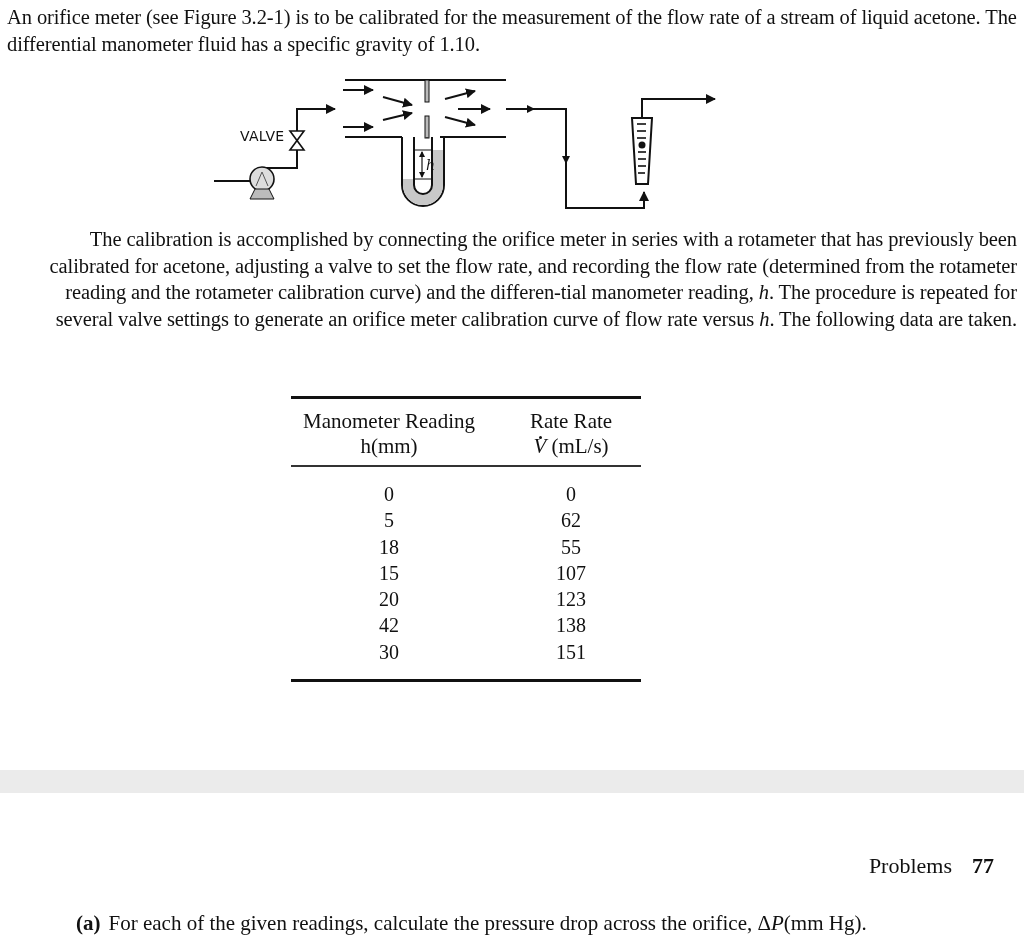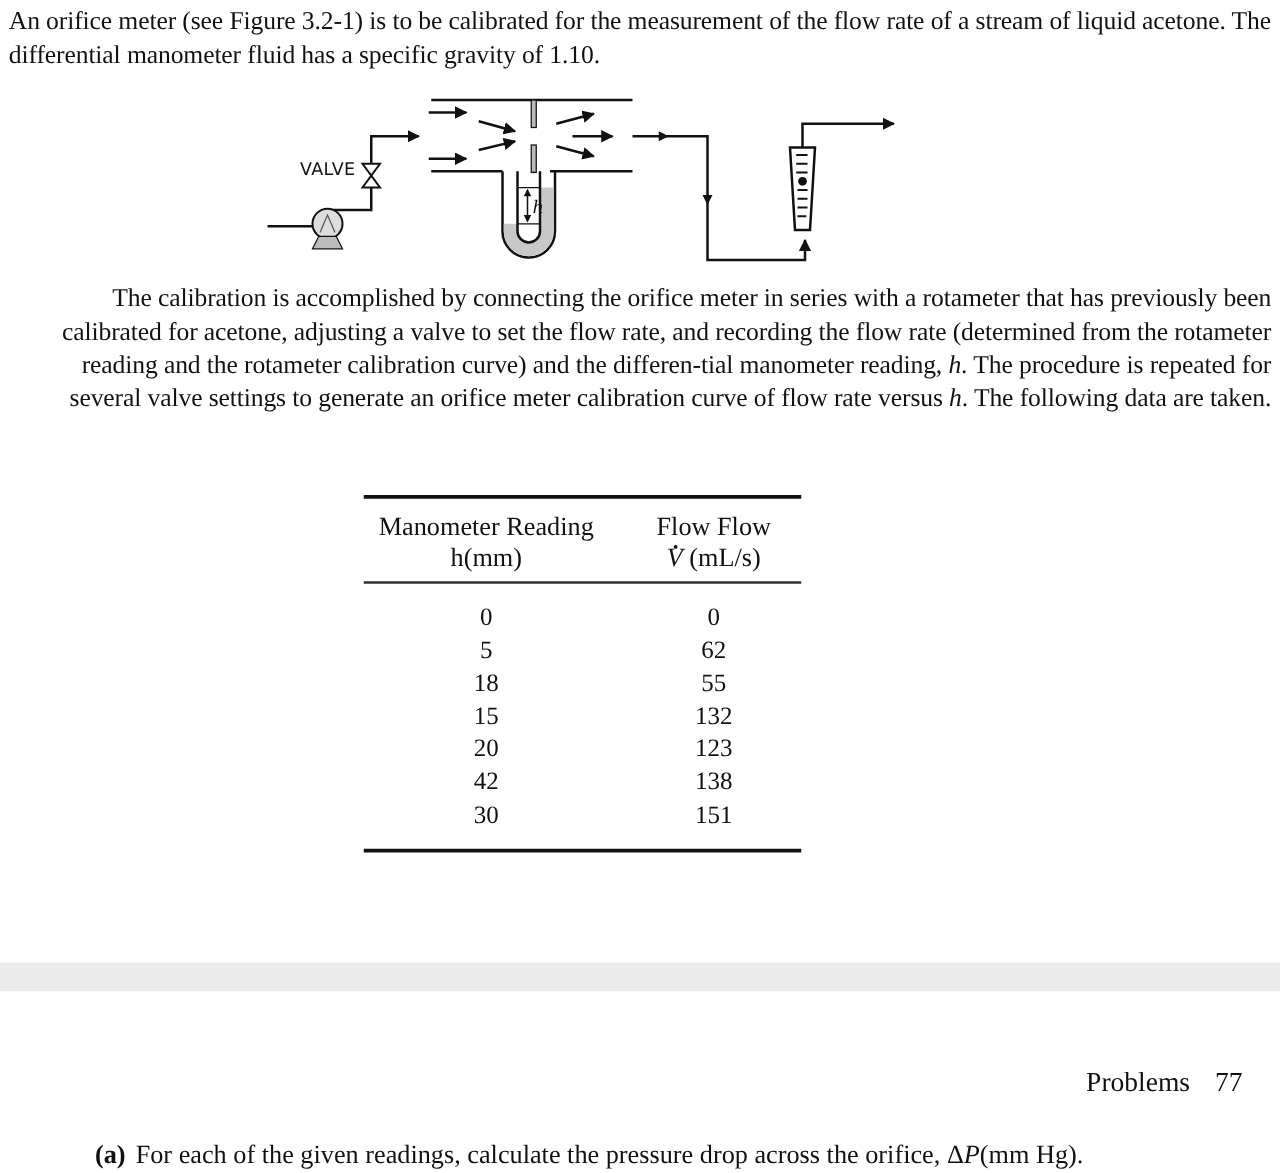--- a/index.html
+++ b/index.html
@@ -26,21 +26,21 @@
     .th1 { width: 196px; text-align: center; }
     .th2 { flex: 1; text-align: center; padding-left: 14px; }
     .vdot { position: relative; display: inline-block; font-style: italic; }
     .vdot::before { content: ""; position: absolute; left: 6px; top: 2px; width: 3px; height: 3px; border-radius: 50%; background: #111; }
     .tbody { padding-top: 14px; }
     .trow { display: flex; font-size: 20px; line-height: 26.3px; }
     .td1 { width: 196px; text-align: center; }
     .td2 { flex: 1; text-align: center; padding-left: 14px; }
     .grey-band { position: absolute; left: 0; top: 770px; width: 1024px; height: 23px; background: #ebebeb; }
     .running-head { position: absolute; right: 30px; top: 853px; font-size: 22px; }
-    .running-head .pg { font-weight: normal; margin-left: 20px; }
+    .running-head .pg { font-weight: bold; margin-left: 20px; }
     .question { position: absolute; left: 76px; top: 911px; font-size: 21px; }
     .question .qlabel { font-weight: bold; margin-right: 8px; }
     .italic { font-style: italic; }
   </style>
 </head>
 <body>
 
 <p class="para" id="p1"><span>An orifice meter (see Figure 3.2-1) is to be calibrated for the measurement of the flow rate of a stream of liquid acetone. The differential manometer fluid has a specific gravity of </span><span>1.10</span><span>.</span></p>
 
 <svg class="diagram" viewBox="200 70 540 150" width="540" height="150">
@@ -112,41 +112,41 @@
 <p class="para" id="p2"><span>The calibration is accomplished by connecting the orifice meter in series with a rotameter that has previously been calibrated for acetone, adjusting a valve to set the flow rate, and recording the flow rate (determined from the rotameter reading and the rotameter calibration curve) and the differen-tial manometer reading, </span><i>h</i><span>. The procedure is repeated for several valve settings to generate an orifice meter calibration curve of flow rate versus </span><i>h</i><span>. The following data are taken.</span></p>
 
 <div class="table-wrap">
   <div class="rule-top"></div>
   <div class="thead">
     <div class="th1">
       <div>Manometer Reading</div>
       <div>h(mm)</div>
     </div>
     <div class="th2">
-      <div>Flow Flow</div>
+      <div>Rate Rate</div>
       <div><span class="vdot">V</span><span> (mL/s)</span></div>
     </div>
   </div>
   <div class="rule-mid"></div>
   <div class="tbody">
     <div class="trow">
         <div class="td1">0</div>
         <div class="td2">0</div>
       </div>
     <div class="trow">
         <div class="td1">5</div>
         <div class="td2">62</div>
       </div>
     <div class="trow">
         <div class="td1">18</div>
         <div class="td2">55</div>
       </div>
     <div class="trow">
         <div class="td1">15</div>
-        <div class="td2">132</div>
+        <div class="td2">107</div>
       </div>
     <div class="trow">
         <div class="td1">20</div>
         <div class="td2">123</div>
       </div>
     <div class="trow">
         <div class="td1">42</div>
         <div class="td2">138</div>
       </div>
     <div class="trow">

